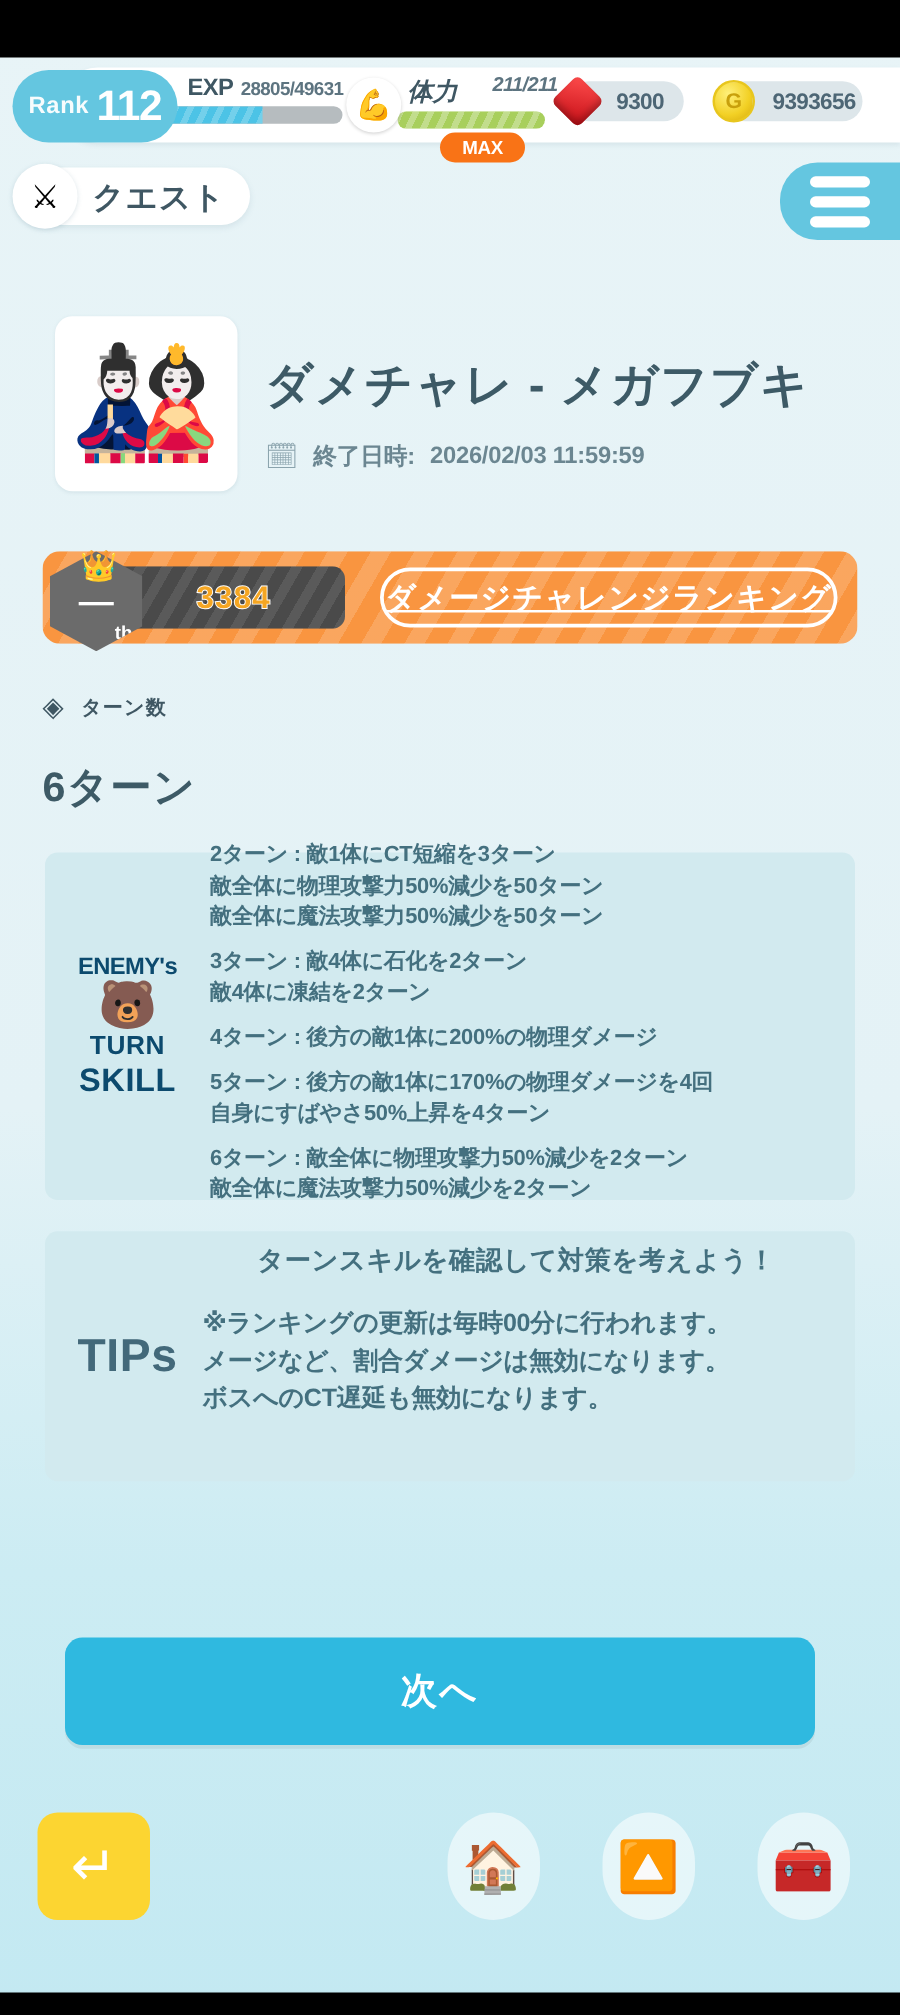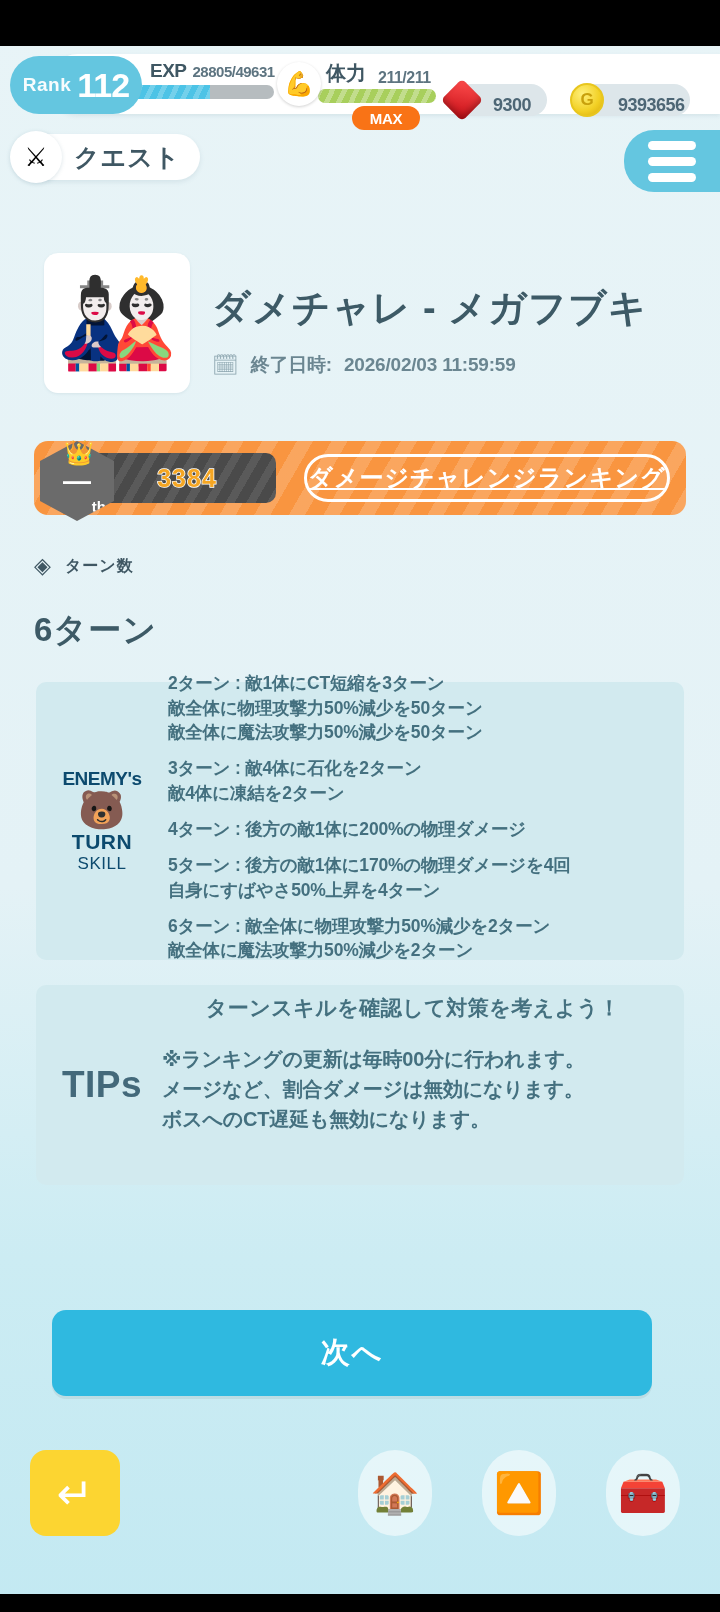--- a/index.html
+++ b/index.html
@@ -46,35 +46,35 @@
   }
   .exp-fill { height:100%; width:57%; background:#4cc3e6;
     background-image:repeating-linear-gradient(115deg, rgba(255,255,255,.22) 0 5px, rgba(255,255,255,0) 5px 11px); }
 
   .hp-icon {
     position:absolute; left:277px; top:8px; width:44px; height:44px; border-radius:50%;
     background:#fff; box-shadow:0 1px 3px rgba(0,0,0,.18); z-index:5;
     display:flex; align-items:center; justify-content:center; font-size:24px;
   }
   .hp-block { position:absolute; left:318px; top:6px; z-index:3; }
-  .hp-row { display:flex; align-items:flex-end; gap:12px; padding-left:8px;}
+  .hp-row { display:flex; align-items:flex-start; gap:28px; padding-left:8px;font-style:italic;}
   .hp-label { font-size:20px; font-weight:700; color:#3f5763; }
   .hp-value { font-size:16px; font-weight:700; color:#5d7480; letter-spacing:-.5px;}
   .hp-track { margin-top:2px; margin-left:0px; height:14px; width:118px; background:#c9cfd2; border-radius:7px; overflow:hidden; }
   .hp-fill { height:100%; width:100%; background:#a8cf5c;
     background-image:repeating-linear-gradient(115deg, rgba(255,255,255,.30) 0 5px, rgba(255,255,255,0) 5px 11px); }
   .max-badge {
     position:absolute; left:352px; top:52px; width:68px; height:24px;
     background:#f97316; border-radius:12px; color:#fff; font-size:15px; font-weight:700;
     display:flex; align-items:center; justify-content:center; z-index:6; letter-spacing:-.3px;
   }
 
   .cur-pill {
-    position:absolute; top:30px; height:32px; border-radius:16px; background:#dde6ea;
-    display:flex; align-items:flex-end; z-index:2;
+    position:absolute; top:11px; height:32px; border-radius:16px; background:#dde6ea;
+    display:flex; align-items:center; z-index:2;
   }
   .cur-gem { left:455px; width:92px; }
   .cur-gold { left:580px; width:110px; }
   .cur-pill .val { margin-left:38px; font-size:18px; font-weight:700; color:#4d6675; letter-spacing:-.5px; }
   .cur-icon {
     position:absolute; left:-14px; top:-5px; width:42px; height:42px;
     display:flex; align-items:center; justify-content:center; font-size:26px; z-index:3;
   }
   .gem-shape {
     width:30px;height:30px;background:linear-gradient(145deg,#ff4d4d,#c40d15);
@@ -162,21 +162,21 @@
     display:flex; align-items:center;
   }
   #skill-panel { top:682px; height:278px; }
   .skill-badge {
     width:120px; flex:0 0 auto; display:flex; flex-direction:column; align-items:center;
     color:#0c4a6e; margin-left:6px;
   }
   .skill-badge .l1 { font-size:19px; font-weight:700; letter-spacing:-.5px; }
   .skill-badge .face { font-size:38px; line-height:1; margin:1px 0; }
   .skill-badge .l2 { font-size:21px; font-weight:700; letter-spacing:.5px; }
-  .skill-badge .l3 { font-size:17px; font-weight:400; letter-spacing:.5px; }
+  .skill-badge .l3 { font-size:26px; font-weight:700; letter-spacing:.5px; }
   .skill-list { flex:1; padding-left:6px; padding-right:14px; }
   .skill-group { margin-bottom:11px; }
   .skill-group:last-child { margin-bottom:8px; }
   .skill-line { font-size:17.5px; font-weight:700; color:#44707f; line-height:1.42; letter-spacing:-.2px; }
 
   
   #tips-panel { top:985px; height:200px; }
   .tips-badge { width:120px; flex:0 0 auto; text-align:center; font-size:37px; font-weight:700; color:#43697a; letter-spacing:.5px; margin-left:6px; }
   .tips-body { flex:1; padding-right:20px; }
   .tips-head { text-align:center; font-size:21px; font-weight:700; color:#44707f; margin-bottom:22px; margin-top:-42px; letter-spacing:.5px;}

